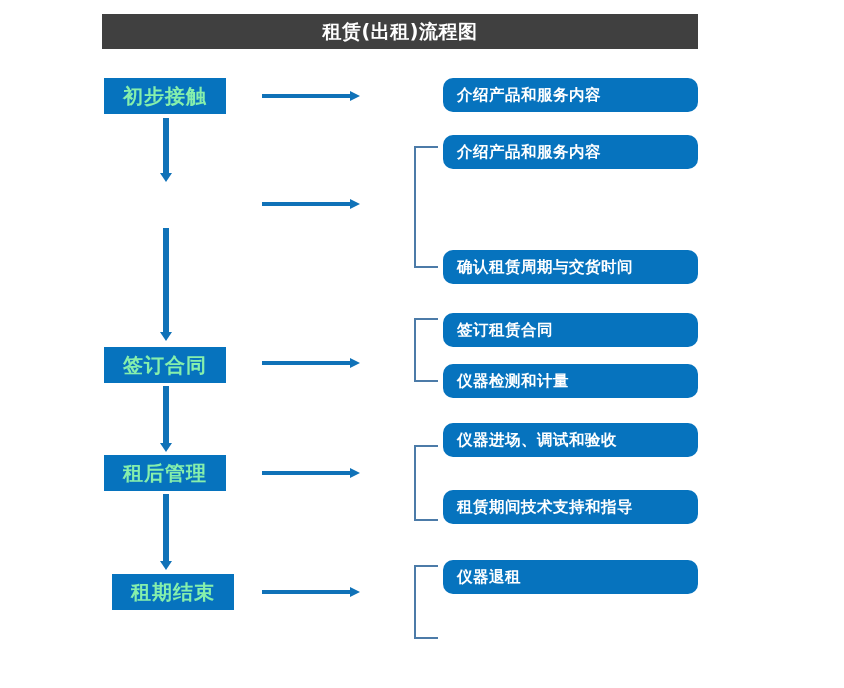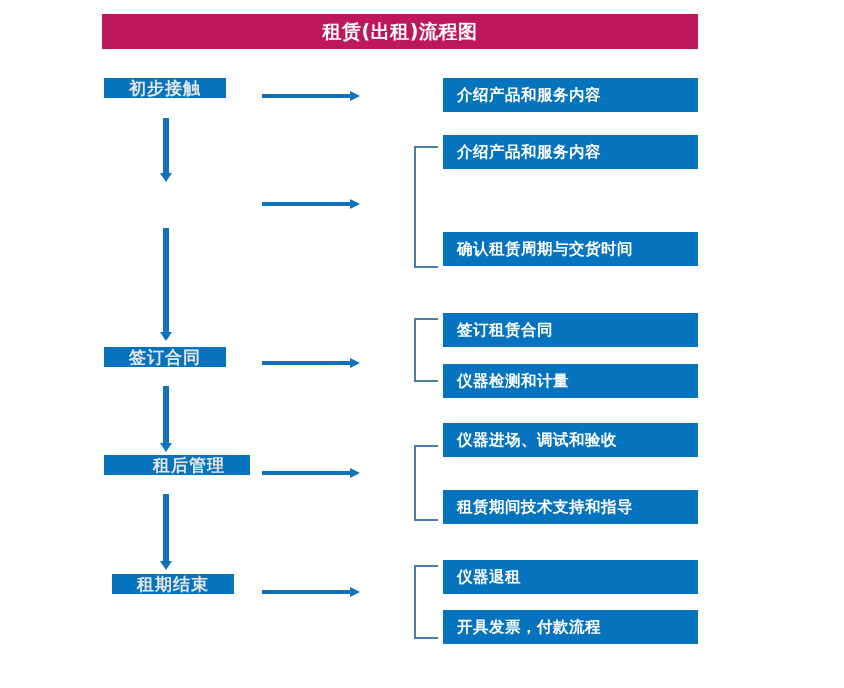--- a/index.html
+++ b/index.html
@@ -17,38 +17,38 @@
     background: #ffffff;
     overflow: hidden;
   }
   
   .title-bar {
     position: absolute;
     left: 102px;
     top: 14px;
     width: 596px;
     height: 35px;
-    background: #be185d;
+    background: #404040;
     color: #ffffff;
     font-size: 19px;
     font-weight: bold;
     display: flex;
     align-items: center;
     justify-content: center;
     letter-spacing: 0.5px;
   }
   
   .stage-box {
     position: absolute;
     left: 104px;
     width: 122px;
-    height: 20px;
+    height: 36px;
     background: #0673BE;
-    color: #e5e5e5;
-    font-size: 17px;
+    color: #86efac;
+    font-size: 20px;
     font-weight: bold;
     display: flex;
     align-items: center;
     justify-content: center;
     letter-spacing: 1px;
   }
   
   .detail-box {
     position: absolute;
     left: 443px;
@@ -56,20 +56,21 @@
     height: 34px;
     background: #0673BE;
     color: #ffffff;
     font-size: 15.5px;
     font-weight: bold;
     display: flex;
     align-items: center;
     padding-left: 14px;
     box-sizing: border-box;
     letter-spacing: 0.5px;
+    border-radius: 10px;
   }
   
   .v-arrow {
     position: absolute;
     left: 160px;
     width: 12px;
   }
   .v-arrow .shaft {
     position: absolute;
     left: 3px;
@@ -124,21 +125,21 @@
 </style>
 </head>
 <body>
 
 <div id="canvas">
 
   <div class="title-bar">租赁(出租)流程图</div>
 
   <div class="stage-box" style="top:78px;">初步接触</div>
   <div class="stage-box" style="top:331px;margin-top:16px;">签订合同</div>
-  <div class="stage-box" style="top:455px;padding-left:24px;">租后管理</div>
+  <div class="stage-box" style="top:455px;">租后管理</div>
   <div class="stage-box" style="top:574px;margin-left:8px;">租期结束</div>
 
   <div class="v-arrow" style="top:118px; height:64px;">
     <div class="shaft" style="height:55px;"></div>
     <div class="head" style="top:55px;"></div>
   </div>
   <div class="v-arrow" style="top:228px; height:114px;">
     <div class="shaft" style="height:104px;"></div>
     <div class="head" style="top:104px;"></div>
   </div>
@@ -172,21 +173,20 @@
     <div class="head"></div>
   </div>
 
   <div class="bracket" style="top:146px; height:122px;"></div>
   <div class="bracket" style="top:318px; height:64px;"></div>
   <div class="bracket" style="top:445px; height:76px;"></div>
   <div class="bracket" style="top:565px; height:74px;"></div>
 
   <div class="detail-box" style="top:78px;">介绍产品和服务内容</div>
   <div class="detail-box" style="top:135px;">介绍产品和服务内容</div>
-  <div class="detail-box" style="top:232px;">确认租赁周期与交货时间</div>
+  <div class="detail-box" style="top:250px;">确认租赁周期与交货时间</div>
   <div class="detail-box" style="top:313px;">签订租赁合同</div>
   <div class="detail-box" style="top:364px;">仪器检测和计量</div>
   <div class="detail-box" style="top:423px;">仪器进场、调试和验收</div>
   <div class="detail-box" style="top:490px;">租赁期间技术支持和指导</div>
   <div class="detail-box" style="top:560px;">仪器退租</div>
-  <div class="detail-box" style="top:610px;">开具发票，付款流程</div>
 
 </div>
 
 </body></html>

